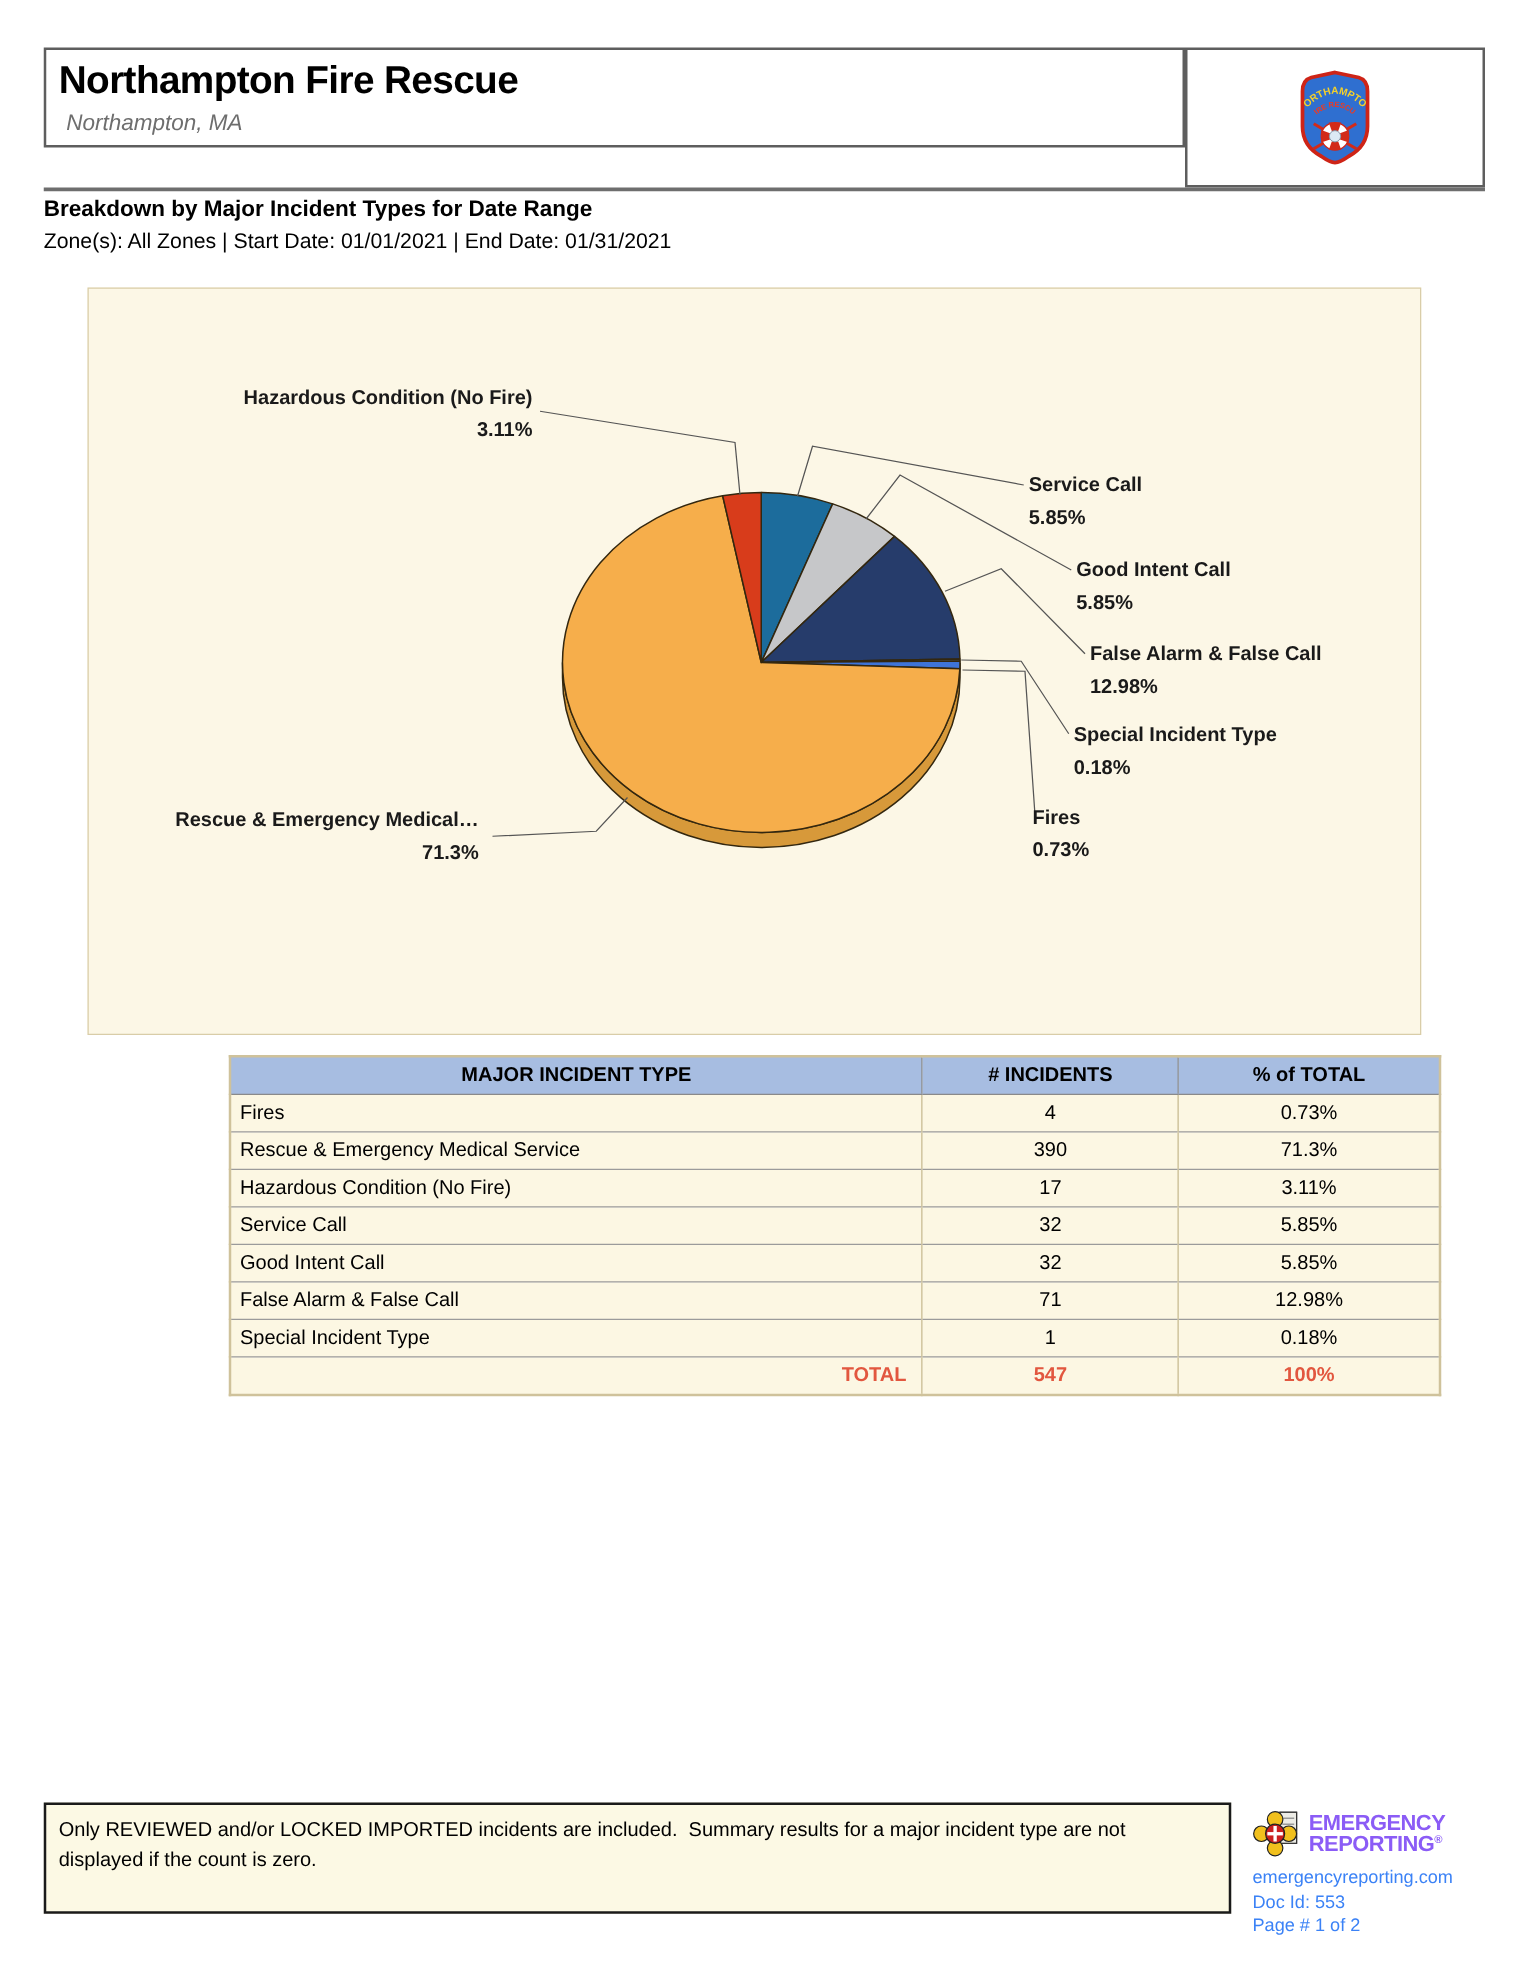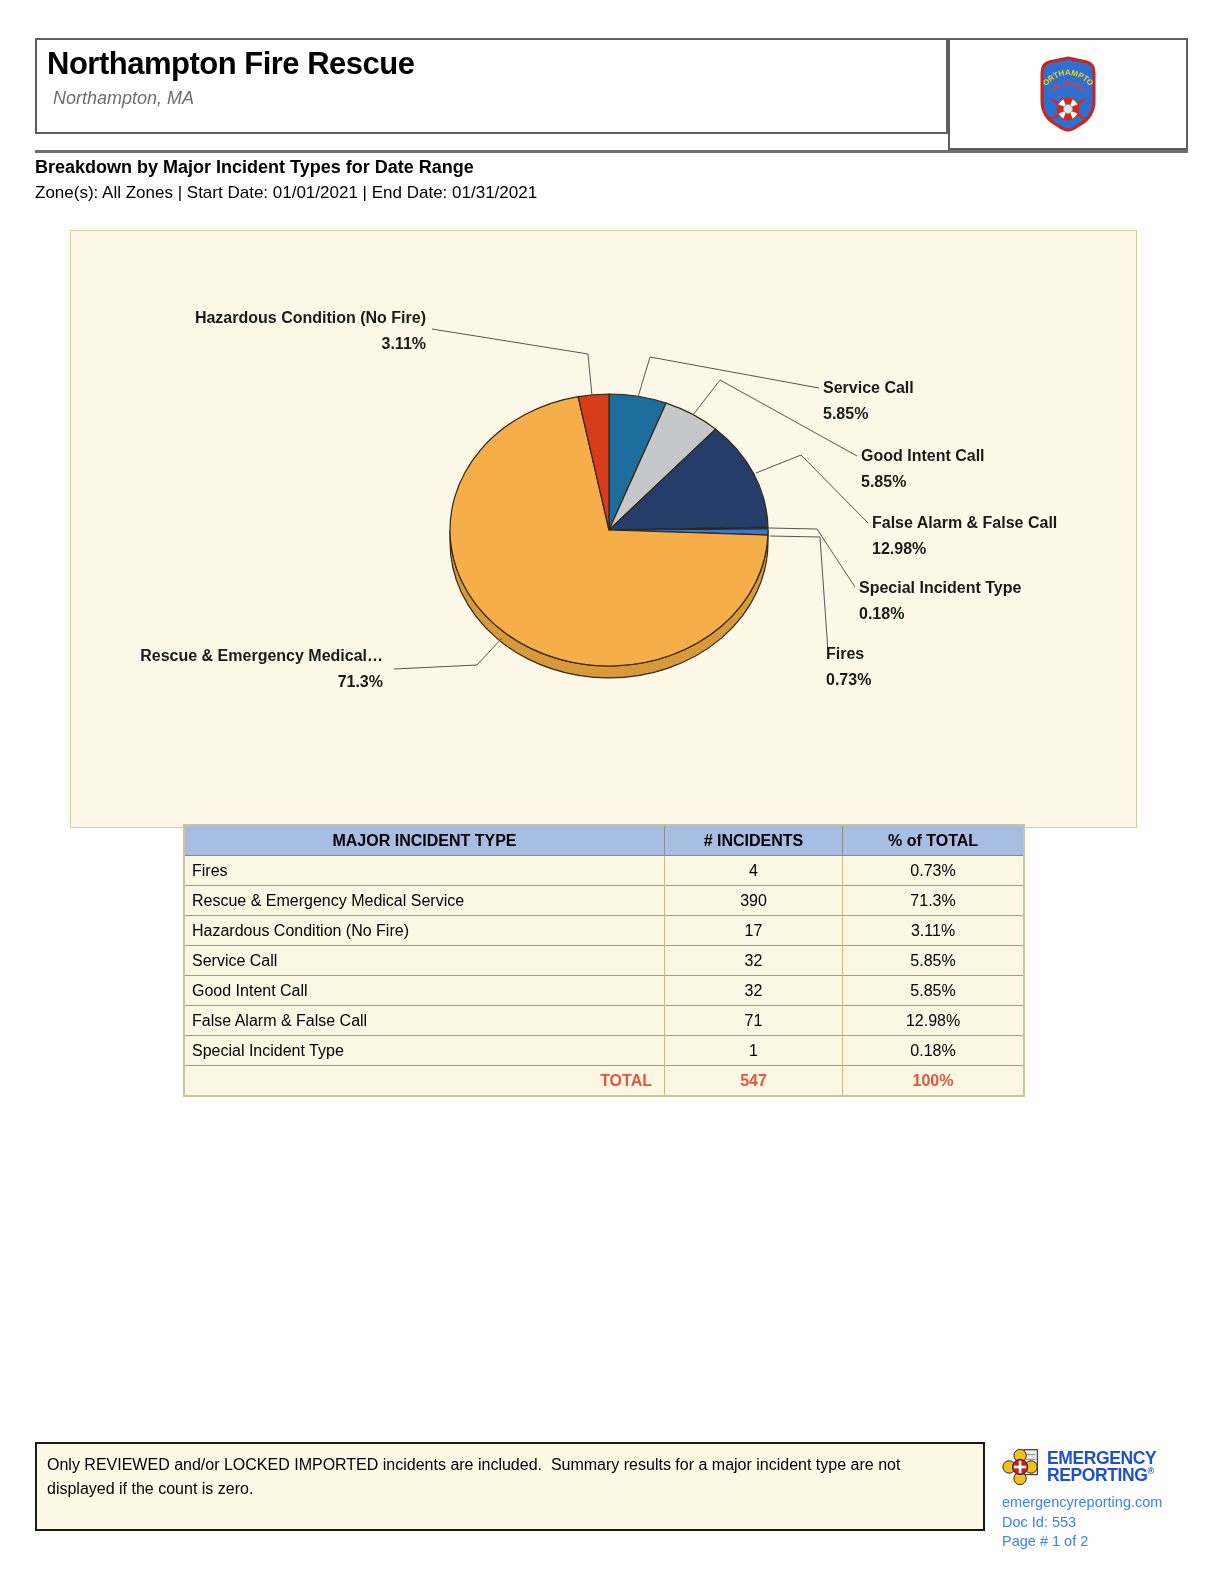--- a/index.html
+++ b/index.html
@@ -1,46 +1,46 @@
 <!DOCTYPE html>
 <html><head>
 <meta charset="utf-8">
 <style>
   html,body{margin:0;padding:0;background:#ffffff;}
   body{width:1224px;height:1584px;position:relative;font-family:"Liberation Sans",sans-serif;color:#000;overflow:hidden;}
 
-  .header-left{position:absolute;left:35px;top:38px;width:913px;height:96px;border:2px solid #5e5e5e;box-sizing:border-box;padding:4px 10px;background:#fff;}
+  .header-left{position:absolute;left:35px;top:38px;width:913px;height:80px;border:2px solid #5e5e5e;box-sizing:border-box;padding:4px 10px;background:#fff;}
   .dept-title{font-size:31px;font-weight:bold;margin:2px 0 6px 0;letter-spacing:-0.5px;}
   .dept-loc{font-size:18px;font-style:italic;color:#6e6e6e;margin:0 0 7px 6px;}
   .generated{font-size:17px;margin:0 0 0 6px;}
 
   .logo-box{position:absolute;left:948px;top:38px;width:240px;height:112px;border:2px solid #5e5e5e;box-sizing:border-box;display:flex;align-items:center;justify-content:center;background:#fff;}
 
   .header-rule{position:absolute;left:35px;top:150px;width:1153px;height:0;border-top:3px solid #6e6e6e;}
 
   .report-title{position:absolute;left:35px;top:157px;font-size:18px;font-weight:bold;}
   .filters{position:absolute;left:35px;top:183px;font-size:17px;}
 
   .chart-panel{position:absolute;left:70px;top:230px;width:1067px;height:598px;background:#FCF7E6;border:1px solid #D9CDA8;box-sizing:border-box;}
   .chart-panel svg{display:block;width:100%;height:100%;}
 
-  table.incident-table{position:absolute;left:183px;top:824px;width:842px;border-collapse:collapse;font-size:16px;table-layout:fixed;border:2px solid #CFC29B;}
+  table.incident-table{position:absolute;left:183px;top:844px;width:970px;border-collapse:collapse;font-size:16px;table-layout:fixed;border:2px solid #CFC29B;}
   table.incident-table th{background:#A7BDE1;font-weight:bold;font-size:16px;height:29px;text-align:center;border-left:1px solid #8f8f8f;border-bottom:1px solid #8a8a8a;padding:0;}
   table.incident-table td{background:#FCF7E3;height:29px;border-left:1px solid #C6B98E;border-top:1px solid #9b9b9b;padding:0 4px;}
   table.incident-table td.c{text-align:center;}
   table.incident-table td.l{text-align:left;padding-left:7px;}
   tr.total-row td{color:#E2573F;font-weight:bold;}
   tr.total-row td.l{text-align:right;padding-right:12px;}
 
   .footer-box{position:absolute;left:35px;top:1442px;width:950px;height:89px;border:2px solid #1a1a1a;background:#FCF9E4;box-sizing:border-box;padding:9px 10px;}
   .footer-box p{margin:0;width:912px;font-size:16px;line-height:1.5;}
 
   .er-block{position:absolute;left:1002px;top:1446px;width:215px;}
   .er-logo-row{display:flex;align-items:center;gap:5px;}
-  .er-wordmark{font-weight:800;font-size:17.5px;line-height:0.95;letter-spacing:-0.4px;color:#1d4ed8;}
+  .er-wordmark{font-weight:800;font-size:17.5px;line-height:0.95;letter-spacing:-0.4px;color:#8b5cf6;}
   .er-reg{font-size:9px;vertical-align:super;}
   .er-lines{margin-top:5px;font-size:14.5px;line-height:1.35;color:#3b82f6;}
 </style>
 </head>
 <body>
 
 <div class="header-left">
   <div class="dept-title">Northampton Fire Rescue</div>
   <div class="dept-loc">Northampton, MA</div>
 </div>

